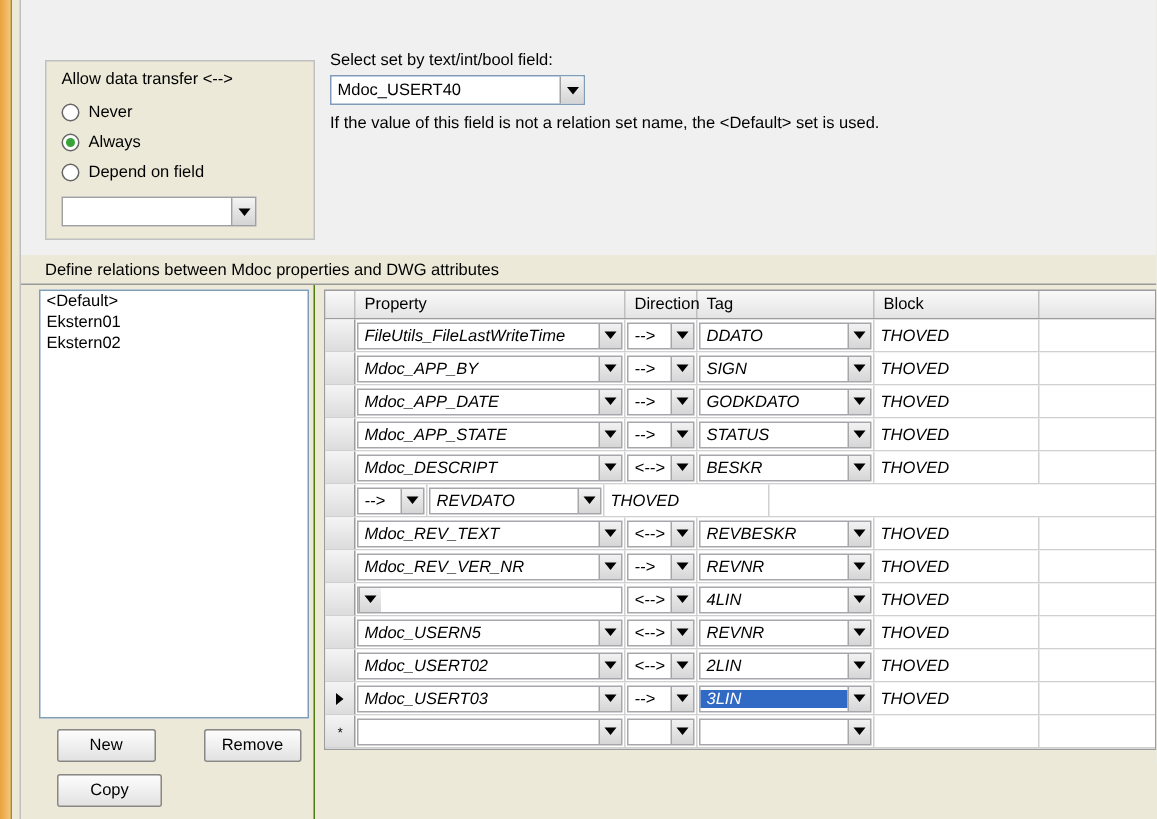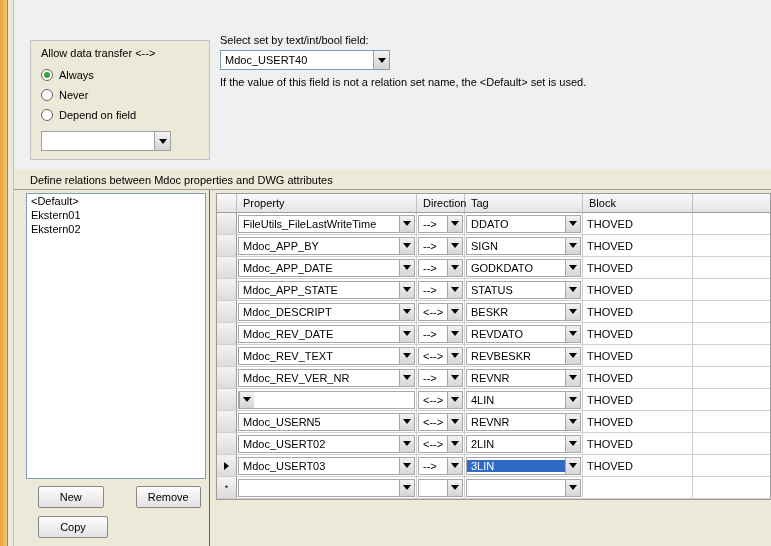--- a/index.html
+++ b/index.html
@@ -34,21 +34,21 @@
   .setlist .item.selected { background: #316ac5; color: #fff; }
   .btn-row { display: flex; gap: 32px; padding: 4px 8px 4px 24px; }
   .btn-row2 { padding: 4px 8px 8px 24px; }
   .btn { width: 70px; height: 22px; border: 1px solid #888; background: linear-gradient(#fdfdfd,#e2e2e2); border-radius: 2px; display: flex; align-items: center; justify-content: center; cursor: pointer; }
 
   .grid-col { flex: 1; display: flex; flex-direction: column; padding: 3px 0 0 6px; background: #ece9d8; overflow: hidden; }
   .grid { border: 1px solid #9c9c9c; background: #e8e8e8; }
   .ghead { display: flex; background: linear-gradient(#f9f9f9,#e4e4e4); border-bottom: 1px solid #9c9c9c; }
   .gh { border-right: 1px solid #c0c0c0; padding: 3px 6px; }
   .rowhandle { width: 20px; border-right: 1px solid #9c9c9c; background: linear-gradient(#f4f4f4,#dcdcdc); display:flex; align-items:center; justify-content:center; }
-  .grow { display: flex; background: #fff; border-bottom: 1px solid #d0d0d0; height: 22px; align-items: stretch; }
+  .grow { display: flex; background: #fff; border-bottom: 1px solid #d0d0d0; height: 22px; align-items: stretch; font-style: italic; }
   .cell { border-right: 1px solid #d0d0d0; display: flex; align-items: center; }
   .cell.prop { width: 180px; }
   .ddcell { border: 1px solid #a7a6aa; margin: 1px; display: flex; align-items: center; width: 100%; background: #fff; }
   .ddcell .v { flex: 1; padding: 0 4px; white-space: nowrap; overflow: hidden; }
   .ddcell .b { width: 15px; height: 16px; border-left: 1px solid #a7a6aa; background: linear-gradient(#f2f2f2,#d6d6d6); display:flex;align-items:center;justify-content:center; }
   .cell.dir { width: 48px; }
   .cell.tag { width: 118px; }
   .cell.block { width: 110px; padding: 0 4px; }
   .cell.tag .ddcell .v.highlight { background: #316ac5; color: #fff; }
   .caret { width: 0; height: 0; border-left: 4px solid transparent; border-right: 4px solid transparent; border-top: 5px solid #000; }
@@ -66,26 +66,26 @@
 
 <div class="main">
   <div class="left-strip"></div>
   <div class="left-strip2"></div>
   <div class="content">
 
     <div class="top-area">
       <div class="transfer-group">
         <div class="group-title">Allow data transfer &lt;--&gt;</div>
         <div class="radio-row">
+          <span class="radio"></span>
+          <span>Never</span>
+        </div>
+        <div class="radio-row">
           <span class="radio selected"></span>
           <span>Always</span>
-        </div>
-        <div class="radio-row">
-          <span class="radio"></span>
-          <span>Never</span>
         </div>
         <div class="radio-row">
           <span class="radio"></span>
           <span>Depend on field</span>
         </div>
         <div class="depend-select">
           <span class="val"></span>
           <span class="dd">
               <span class="caret"></span>
             </span>
@@ -273,28 +273,20 @@
                     <span class="v">BESKR</span>
                     <span class="b">
                       <span class="caret"></span>
                     </span>
                   </div>
                 </div>
                 <div class="cell block">THOVED</div>
               </div>
               <div class="grow">
                 <div class="rowhandle"></div>
-                <div class="cell prop">
-                  <div class="ddcell">
-                    <span class="v">Mdoc_REV_DATE</span>
-                    <span class="b">
-                      <span class="caret"></span>
-                    </span>
-                  </div>
-                </div>
                 <div class="cell dir">
                   <div class="ddcell">
                     <span class="v">--&gt;</span>
                     <span class="b">
                       <span class="caret"></span>
                     </span>
                   </div>
                 </div>
                 <div class="cell tag">
                   <div class="ddcell">

